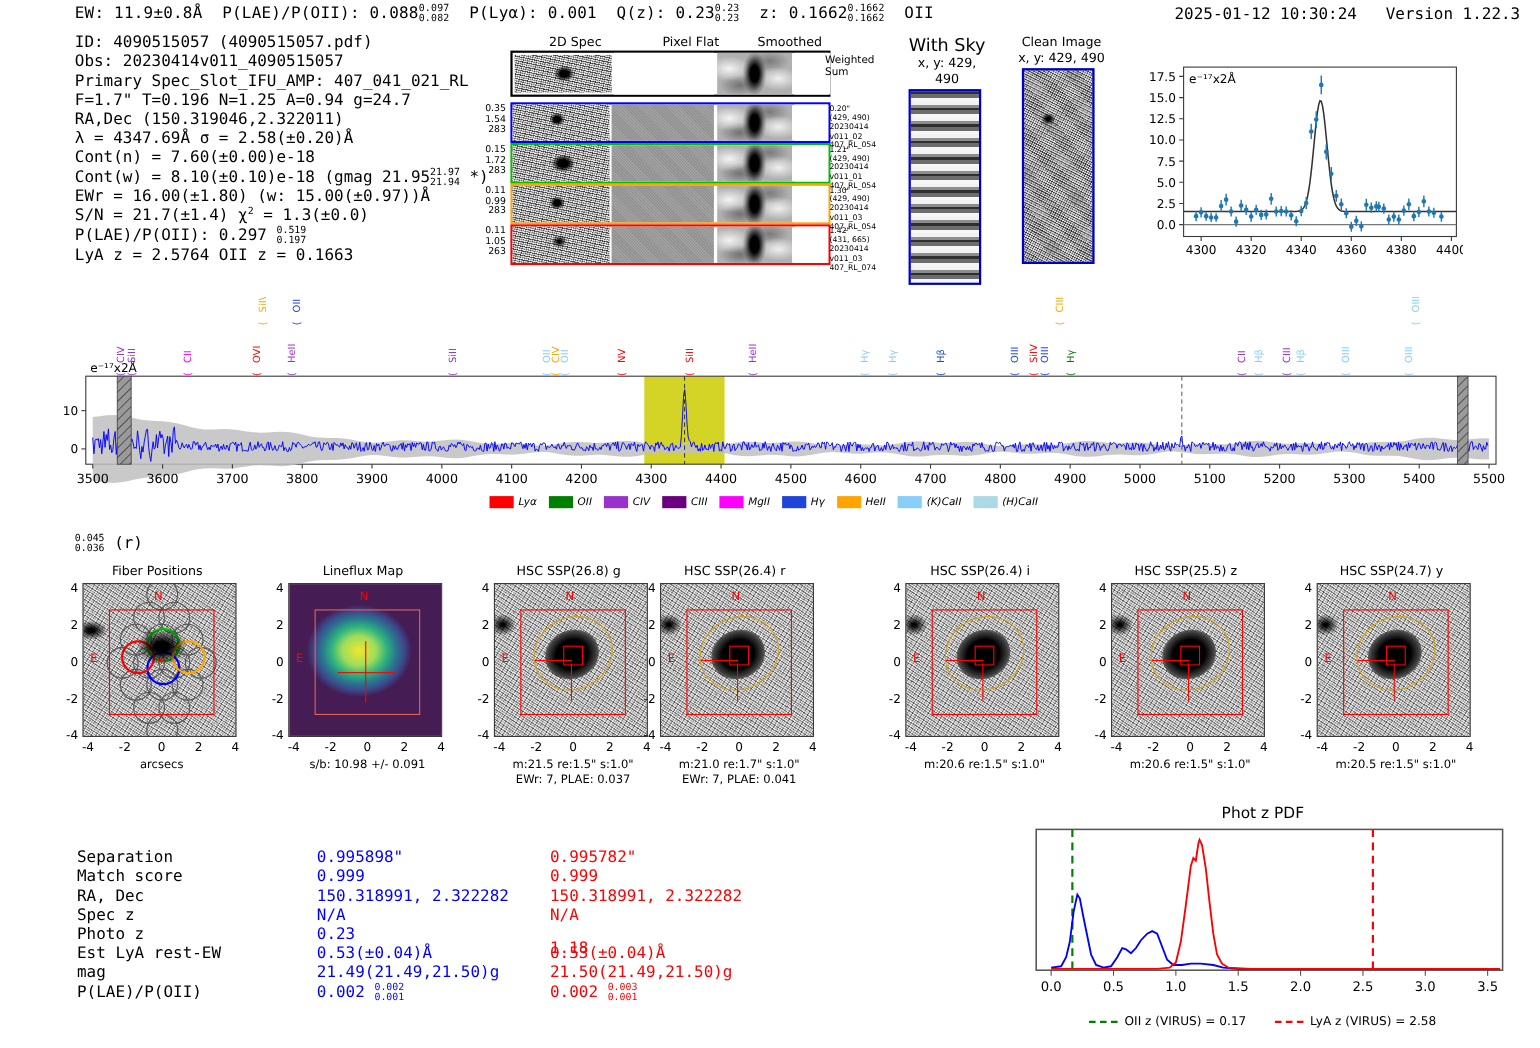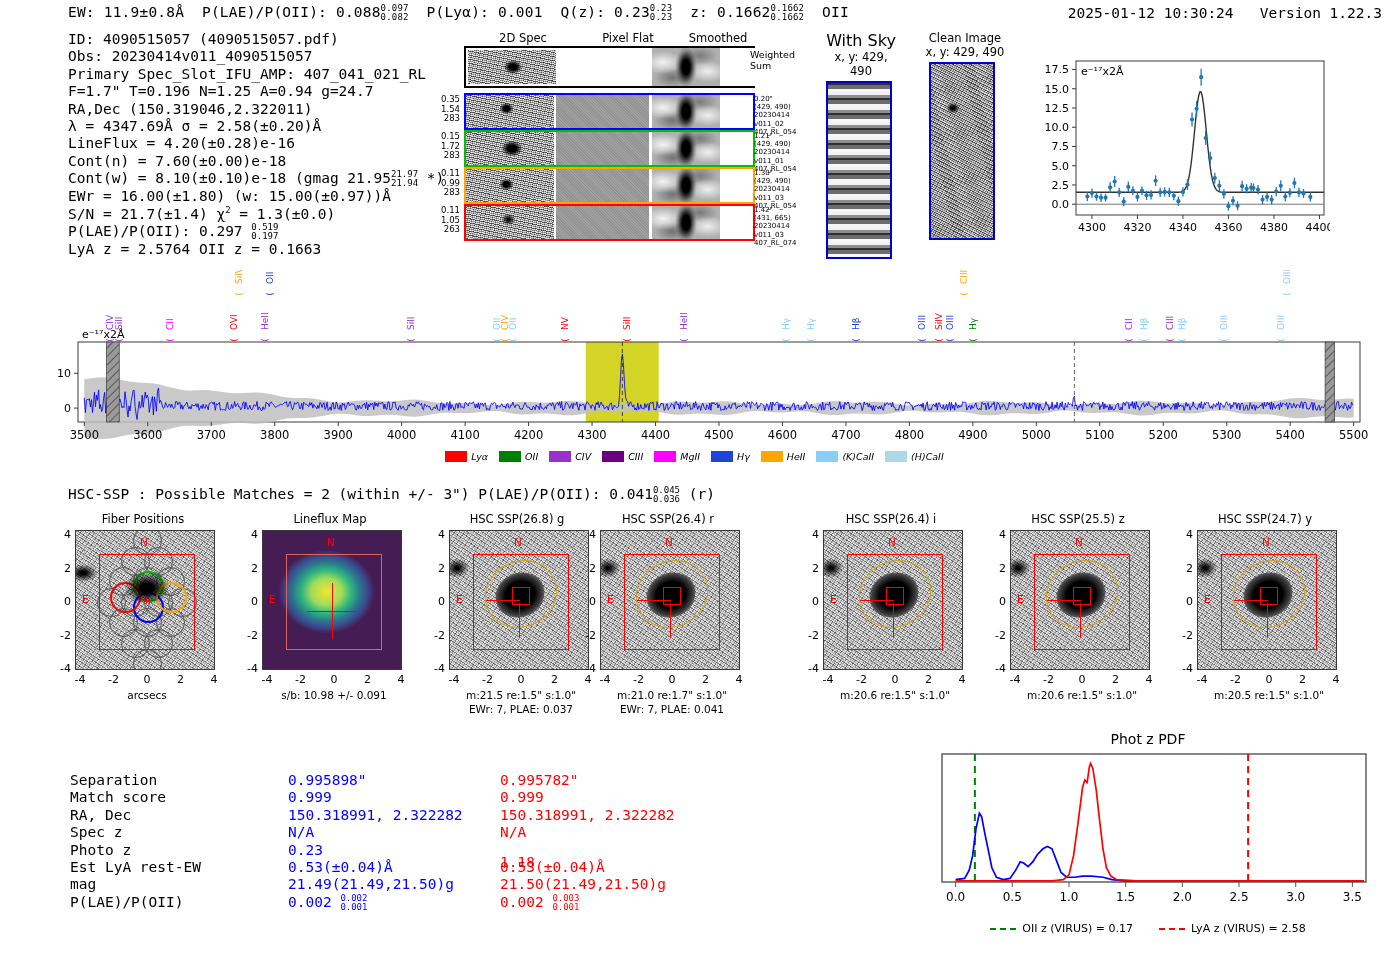--- a/index.html
+++ b/index.html
@@ -89,21 +89,20 @@
   <span>Version 1.22.3</span>
 </div>
 
 <div class="abs mono" id="infoblock">
   <div class="nw">ID: 4090515057 (4090515057.pdf)</div>
   <div class="nw">Obs: 20230414v011_4090515057</div>
   <div class="nw">Primary Spec_Slot_IFU_AMP: 407_041_021_RL</div>
   <div class="nw">F=1.7"  T=0.196  N=1.25  A=0.94  g=24.7</div>
   <div class="nw">RA,Dec (150.319046,2.322011)</div>
   <div class="nw">λ = 4347.69Å  σ = 2.58(±0.20)Å</div>
-  <div class="nw">LineFlux = 4.20(±0.28)e-16</div>
   <div class="nw">Cont(n) = 7.60(±0.00)e-18</div>
   <div class="nw"><span>Cont(w) = 8.10(±0.10)e-18 (gmag 21.95</span><span class="frac"><span>21.97</span><span>21.94</span></span> <span>*)</span></div>
   <div class="nw">EWr = 16.00(±1.80) (w: 15.00(±0.97))Å</div>
   <div class="nw"><span>S/N = 21.7(±1.4)   χ</span><sup>2</sup><span> = 1.3(±0.0)</span></div>
   <div class="nw"><span>P(LAE)/P(OII): 0.297</span> <span class="frac"><span>0.519</span><span>0.197</span></span></div>
   <div class="nw">LyA z = 2.5764  OII z = 0.1663</div>
 </div>
 
 <div class="abs" style="left:463px;top:31px;width:290px;">
   <span class="abs ttl" style="left:0px;width:120px;">2D Spec</span>
@@ -473,21 +472,21 @@
       <text x="1250.1881188118812" y="169" font-size="11.5" text-anchor="middle" font-family="DejaVu Sans, sans-serif">5400</text>
       <line x1="1313.6534653465346" y1="152" x2="1313.6534653465346" y2="156" stroke="#3a3a3a"></line>
       <text x="1313.6534653465346" y="169" font-size="11.5" text-anchor="middle" font-family="DejaVu Sans, sans-serif">5500</text>
     </svg>
 </div>
 <div class="abs" style="left:0;top:446px;width:1400px;text-align:center;">
   <span id="fullspec-legend"><span class="legbox" style="background: rgb(255, 0, 0);"></span><span class="legtxt">Lyα</span><span class="legbox" style="background: rgb(0, 128, 0);"></span><span class="legtxt">OII</span><span class="legbox" style="background: rgb(153, 50, 204);"></span><span class="legtxt">CIV</span><span class="legbox" style="background: rgb(106, 0, 128);"></span><span class="legtxt">CIII</span><span class="legbox" style="background: rgb(255, 0, 255);"></span><span class="legtxt">MgII</span><span class="legbox" style="background: rgb(31, 68, 216);"></span><span class="legtxt">Hγ</span><span class="legbox" style="background: rgb(255, 165, 0);"></span><span class="legtxt">HeII</span><span class="legbox" style="background: rgb(135, 206, 250);"></span><span class="legtxt">(K)CaII</span><span class="legbox" style="background: rgb(173, 216, 230);"></span><span class="legtxt">(H)CaII</span></span>
 </div>
 
 <div class="abs mono nw" style="left:68px;top:486px;font-size:14.5px;">
-  <span>HSC-SSP : Possible Matches = 2 (within +/- 3")  P(LAE)/P(OII): 0.041</span><span class="frac"><span>0.045</span><span>0.036</span></span> <span>(r)</span>
+  <span class="frac"><span>0.045</span><span>0.036</span></span> <span>(r)</span>
 </div>
 
 <div class="abs" id="cutout-row" style="left:0px;top:512px;width:1400px;height:215px;">
     <div class="abs" style="left: 58px; top: 0px; width: 190px;">
       <div class="ttl" style="font-size: 11.5px; width: 170px;">Fiber Positions</div>
       <div class="abs cutbg" style="left: 17px; top: 18px; width: 140px; height: 140px; border: 1px solid rgb(58, 58, 58); box-sizing: border-box; overflow: hidden;">
         <div class="abs" style="left: 56.5px; top: -5px; width: 27px; height: 27px; border: 1px solid rgb(85, 85, 85); border-radius: 50%;"></div>
         <div class="abs" style="left: 44.75px; top: 15.5px; width: 27px; height: 27px; border: 1px solid rgb(85, 85, 85); border-radius: 50%;"></div>
         <div class="abs" style="left: 68.25px; top: 15.5px; width: 27px; height: 27px; border: 1px solid rgb(85, 85, 85); border-radius: 50%;"></div>
         <div class="abs" style="left: 33px; top: 36px; width: 27px; height: 27px; border: 1px solid rgb(85, 85, 85); border-radius: 50%;"></div>

